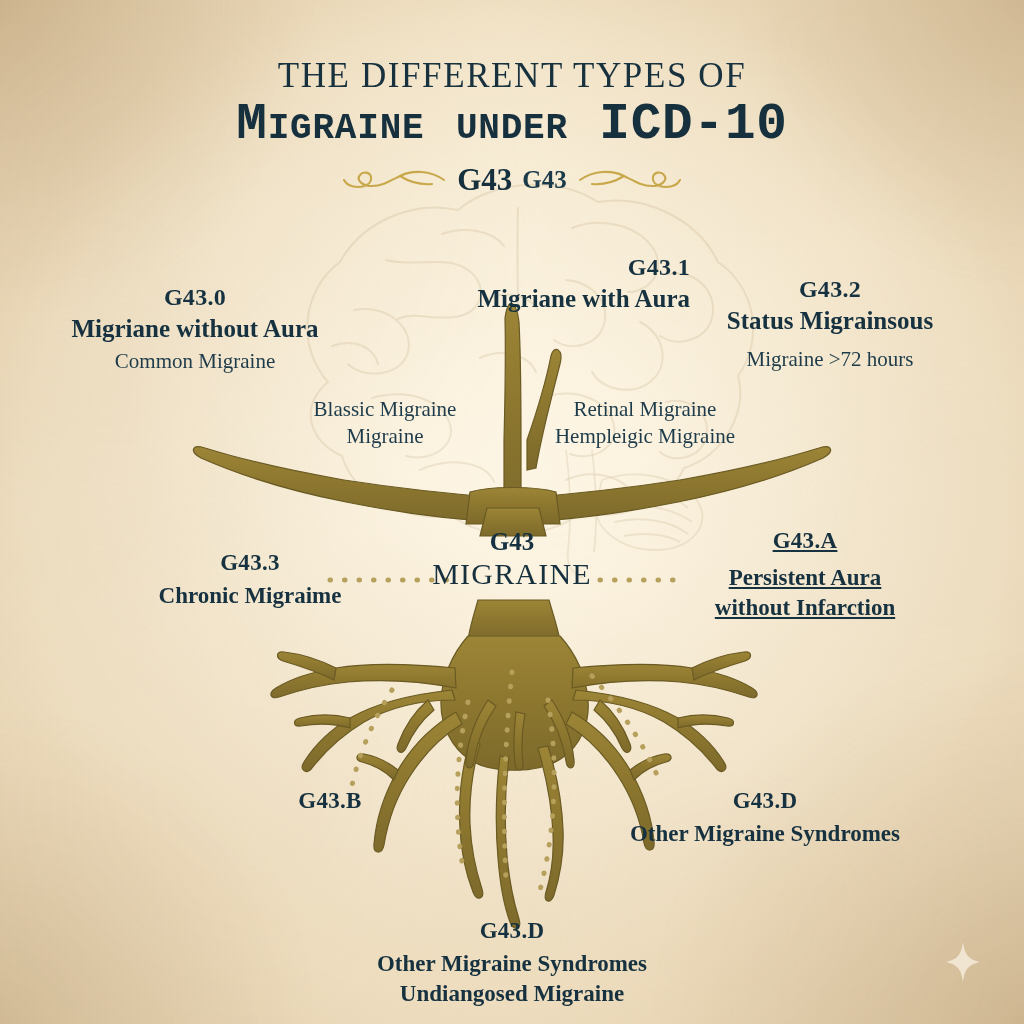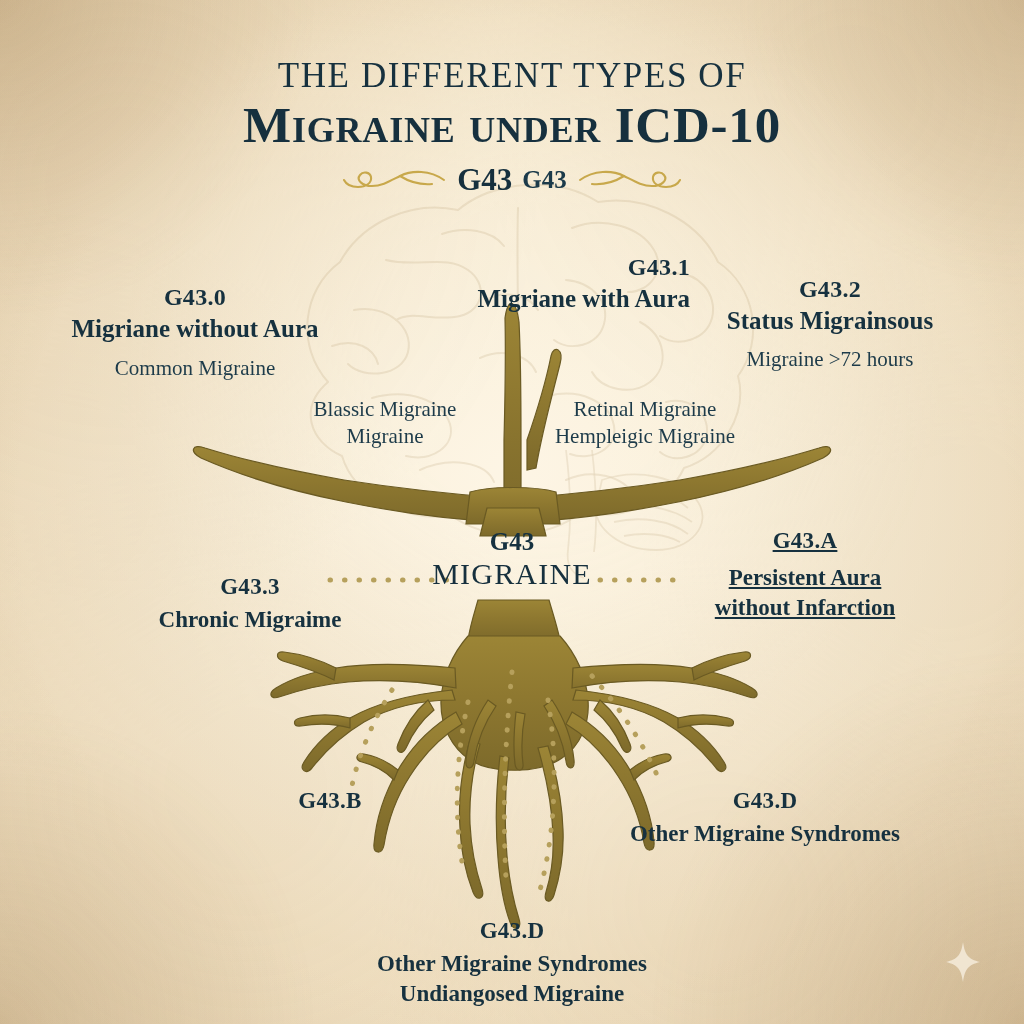--- a/index.html
+++ b/index.html
@@ -116,39 +116,40 @@
     font-variant: small-caps;
     text-transform: uppercase;
   }
   .hdr-line2 {
     top: 96px;
     font-size: 51px;
     font-variant: small-caps;
     letter-spacing: .8px;
     color: #16303e;
     font-weight: 600;
+    font-family: Liberation Mono, monospace;
   }
   .hdr-sub {
     top: 162px;
     display: flex;
     align-items: center;
     justify-content: center;
     gap: 10px;
   }
   .sub-code-lg { font-size: 31px; font-weight: bold; color: #16303e; }
   .sub-code-sm { font-size: 25px; font-weight: bold; color: #1b3a4a; }
 
   
   #n-g430 { left: 20px;  top: 282px;  width: 350px; }
   #n-g431 { left: 340px; top: 252px;  width: 350px; text-align: right; }
   #n-g432 { left: 655px; top: 274px;  width: 350px; }
   #n-left-subs   { left: 255px; top: 396px; width: 260px; }
   #n-right-subs  { left: 505px; top: 396px; width: 280px; }
   #n-trunk { left: 387px; top: 528px; width: 250px; }
-  #n-g433 { left: 105px; top: 572px; width: 290px; }
+  #n-g433 { left: 105px; top: 548px; width: 290px; }
   #n-g43a { left: 660px; top: 526px; width: 290px; text-decoration: underline; }
   #n-g43b { left: 185px; top: 786px; width: 290px; }
   #n-g43d-r { left: 600px; top: 786px; width: 330px; }
   #n-g43d-b { left: 337px; top: 916px; width: 350px; }
 
   .code-lg  { font-size: 24px; }
   .code-md  { font-size: 23px; }
   .name-lg  { font-size: 25px; }
   .name-md  { font-size: 23px; }
   .sub-md   { font-size: 21px; }
@@ -358,21 +359,21 @@
       <g fill="none" stroke="#c8a84b" stroke-width="2.1" stroke-linecap="round" transform="translate(105,0) scale(-1,1)">
         <path d="M102 13 C88 3 70 3 58 9 C48 14 40 19 30 19 C20 19 14 13 18 8 C21 4 28 5 29 10 C30 16 24 20 16 20 C9 20 4 17 2 13"></path>
         <path d="M58 9 C66 14 78 18 90 17"></path>
       </g>
     </svg>
   </div>
 
   <div class="node lh" id="n-g430">
     <div class="code code-lg">G43.0</div>
     <div class="name name-lg">Migriane without Aura</div>
-    <div class="sub sub-md" style="margin-top:10px">Common Migraine</div>
+    <div class="sub sub-md" style="margin-top:3px">Common Migraine</div>
   </div>
 
   <div class="node lh" id="n-g431">
     <div class="code code-lg">G43.1</div>
     <div class="name name-lg">Migriane with Aura</div>
   </div>
 
   <div class="node lh" id="n-g432">
     <div class="code code-lg">G43.2</div>
     <div class="name name-lg">Status Migrainsous</div>

